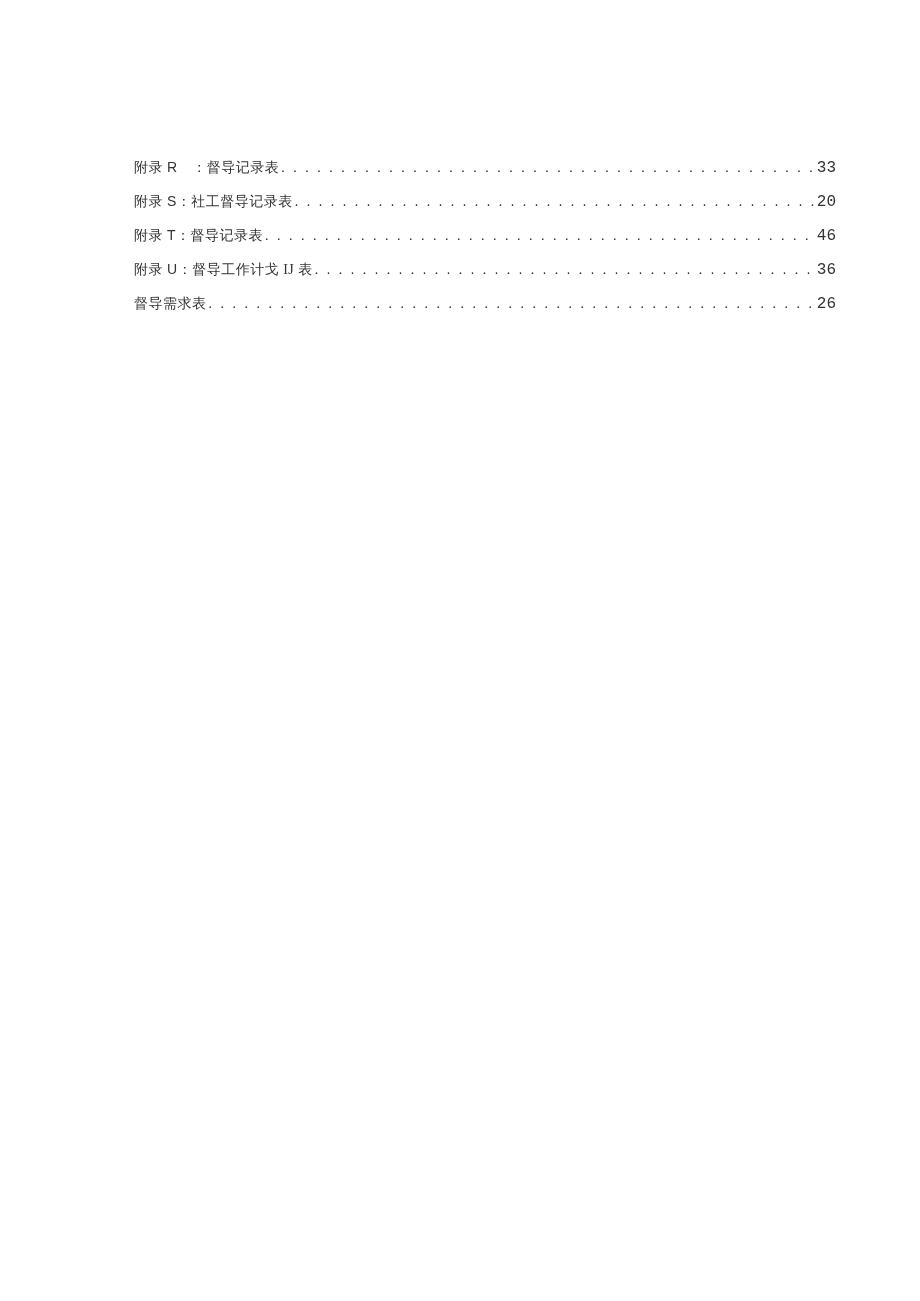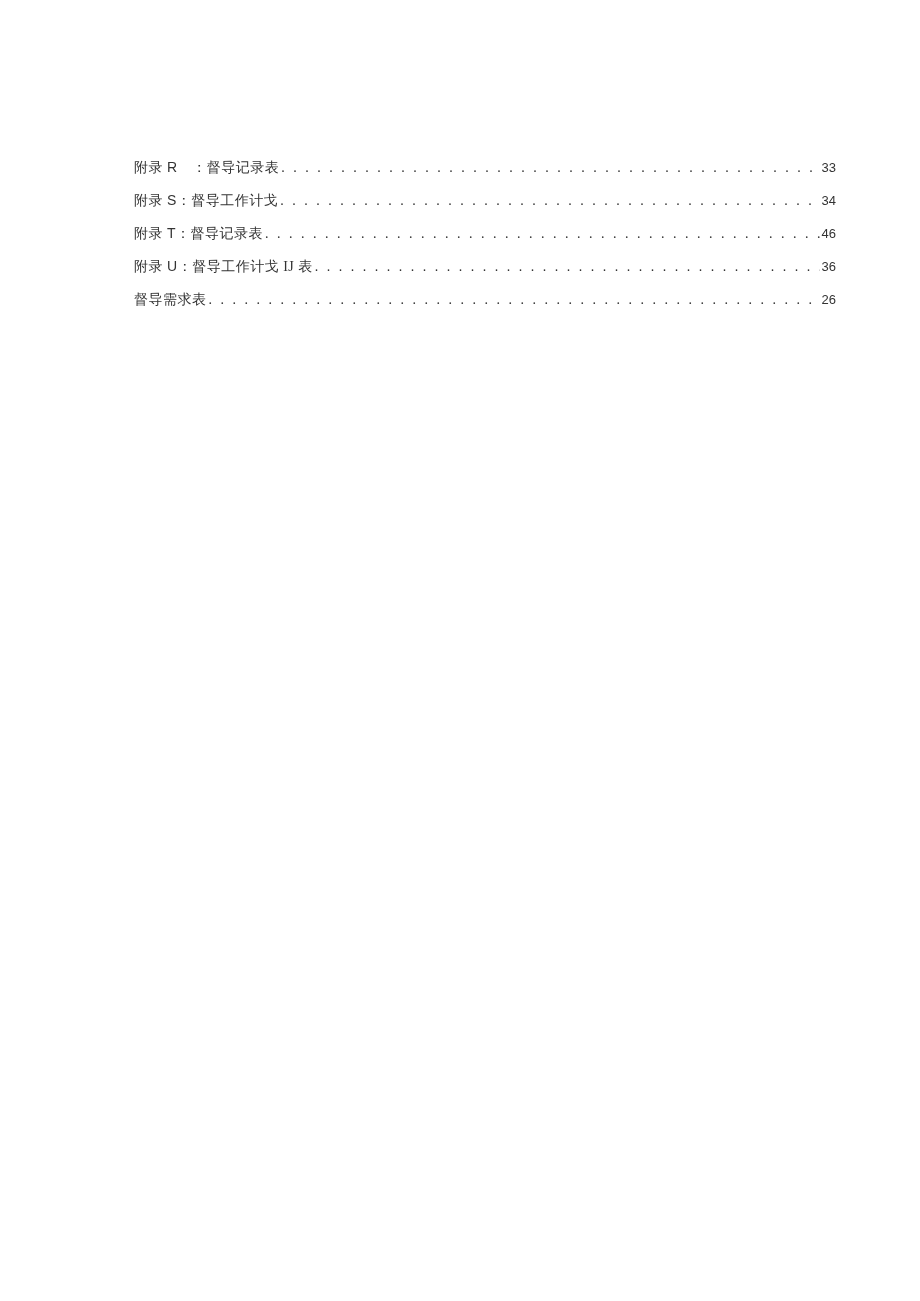--- a/index.html
+++ b/index.html
@@ -29,42 +29,42 @@
   }
   .toc-dots {
     flex: 1 1 auto;
     overflow: hidden;
     letter-spacing: 2.5px;
     color: #333333;
     margin: 0 2px;
   }
   .toc-page {
     flex: 0 0 auto;
-    font-family: Liberation Sans, sans-serif;
-    font-size: 13px;
+    font-family: Liberation Mono, monospace;
+    font-size: 16px;
   }
   .latin {
     font-family: Arial, sans-serif;
   }
 </style>
 </head>
 <body>
 
 <div class="page">
 
   <div class="toc-row">
     <span class="toc-label"><span>附录 </span><span class="latin">R</span><span> ：督导记录表</span></span>
     <span class="toc-dots">. . . . . . . . . . . . . . . . . . . . . . . . . . . . . . . . . . . . . . . . . . . . . . . . . . . . . . . . . . . . . . . . . . . . . . . . . . . . . . . . . . . . . . . . . . . . . . . . . . . . . . . . . . . . . . . . . . . . . . . . . . . . . . . . . . . . . . . . . . . . . . . . . . . . . . . . . . . . . . . . . . . . . . . . . . . . . . . . . . . . . . . . . . . . . . . . . . . . . . . . . . . . . . . . . . . . . . . . . . . . . . . . . . . . . .</span>
     <span class="toc-page">33</span>
   </div>
 
   <div class="toc-row">
-    <span class="toc-label"><span>附录 </span><span class="latin">S</span><span>：督导工作计戈</span></span>
+    <span class="toc-label"><span>附录 </span><span class="latin">S</span><span>：社工督导记录表</span></span>
     <span class="toc-dots">. . . . . . . . . . . . . . . . . . . . . . . . . . . . . . . . . . . . . . . . . . . . . . . . . . . . . . . . . . . . . . . . . . . . . . . . . . . . . . . . . . . . . . . . . . . . . . . . . . . . . . . . . . . . . . . . . . . . . . . . . . . . . . . . . . . . . . . . . . . . . . . . . . . . . . . . . . . . . . . . . . . . . . . . . . . . . . . . . . . . . . . . . . . . . . . . . . . . . . . . . . . . . . . . . . . . . . . . . . . . . . . . . . . . . .</span>
-    <span class="toc-page">34</span>
+    <span class="toc-page">20</span>
   </div>
 
   <div class="toc-row">
     <span class="toc-label"><span>附录 </span><span class="latin">T</span><span>：督导记录表</span></span>
     <span class="toc-dots">. . . . . . . . . . . . . . . . . . . . . . . . . . . . . . . . . . . . . . . . . . . . . . . . . . . . . . . . . . . . . . . . . . . . . . . . . . . . . . . . . . . . . . . . . . . . . . . . . . . . . . . . . . . . . . . . . . . . . . . . . . . . . . . . . . . . . . . . . . . . . . . . . . . . . . . . . . . . . . . . . . . . . . . . . . . . . . . . . . . . . . . . . . . . . . . . . . . . . . . . . . . . . . . . . . . . . . . . . . . . . . . . . . . . . .</span>
     <span class="toc-page">46</span>
   </div>
 
   <div class="toc-row">
     <span class="toc-label"><span>附录 </span><span class="latin">U</span><span>：督导工作计戈 IJ 表</span></span>

